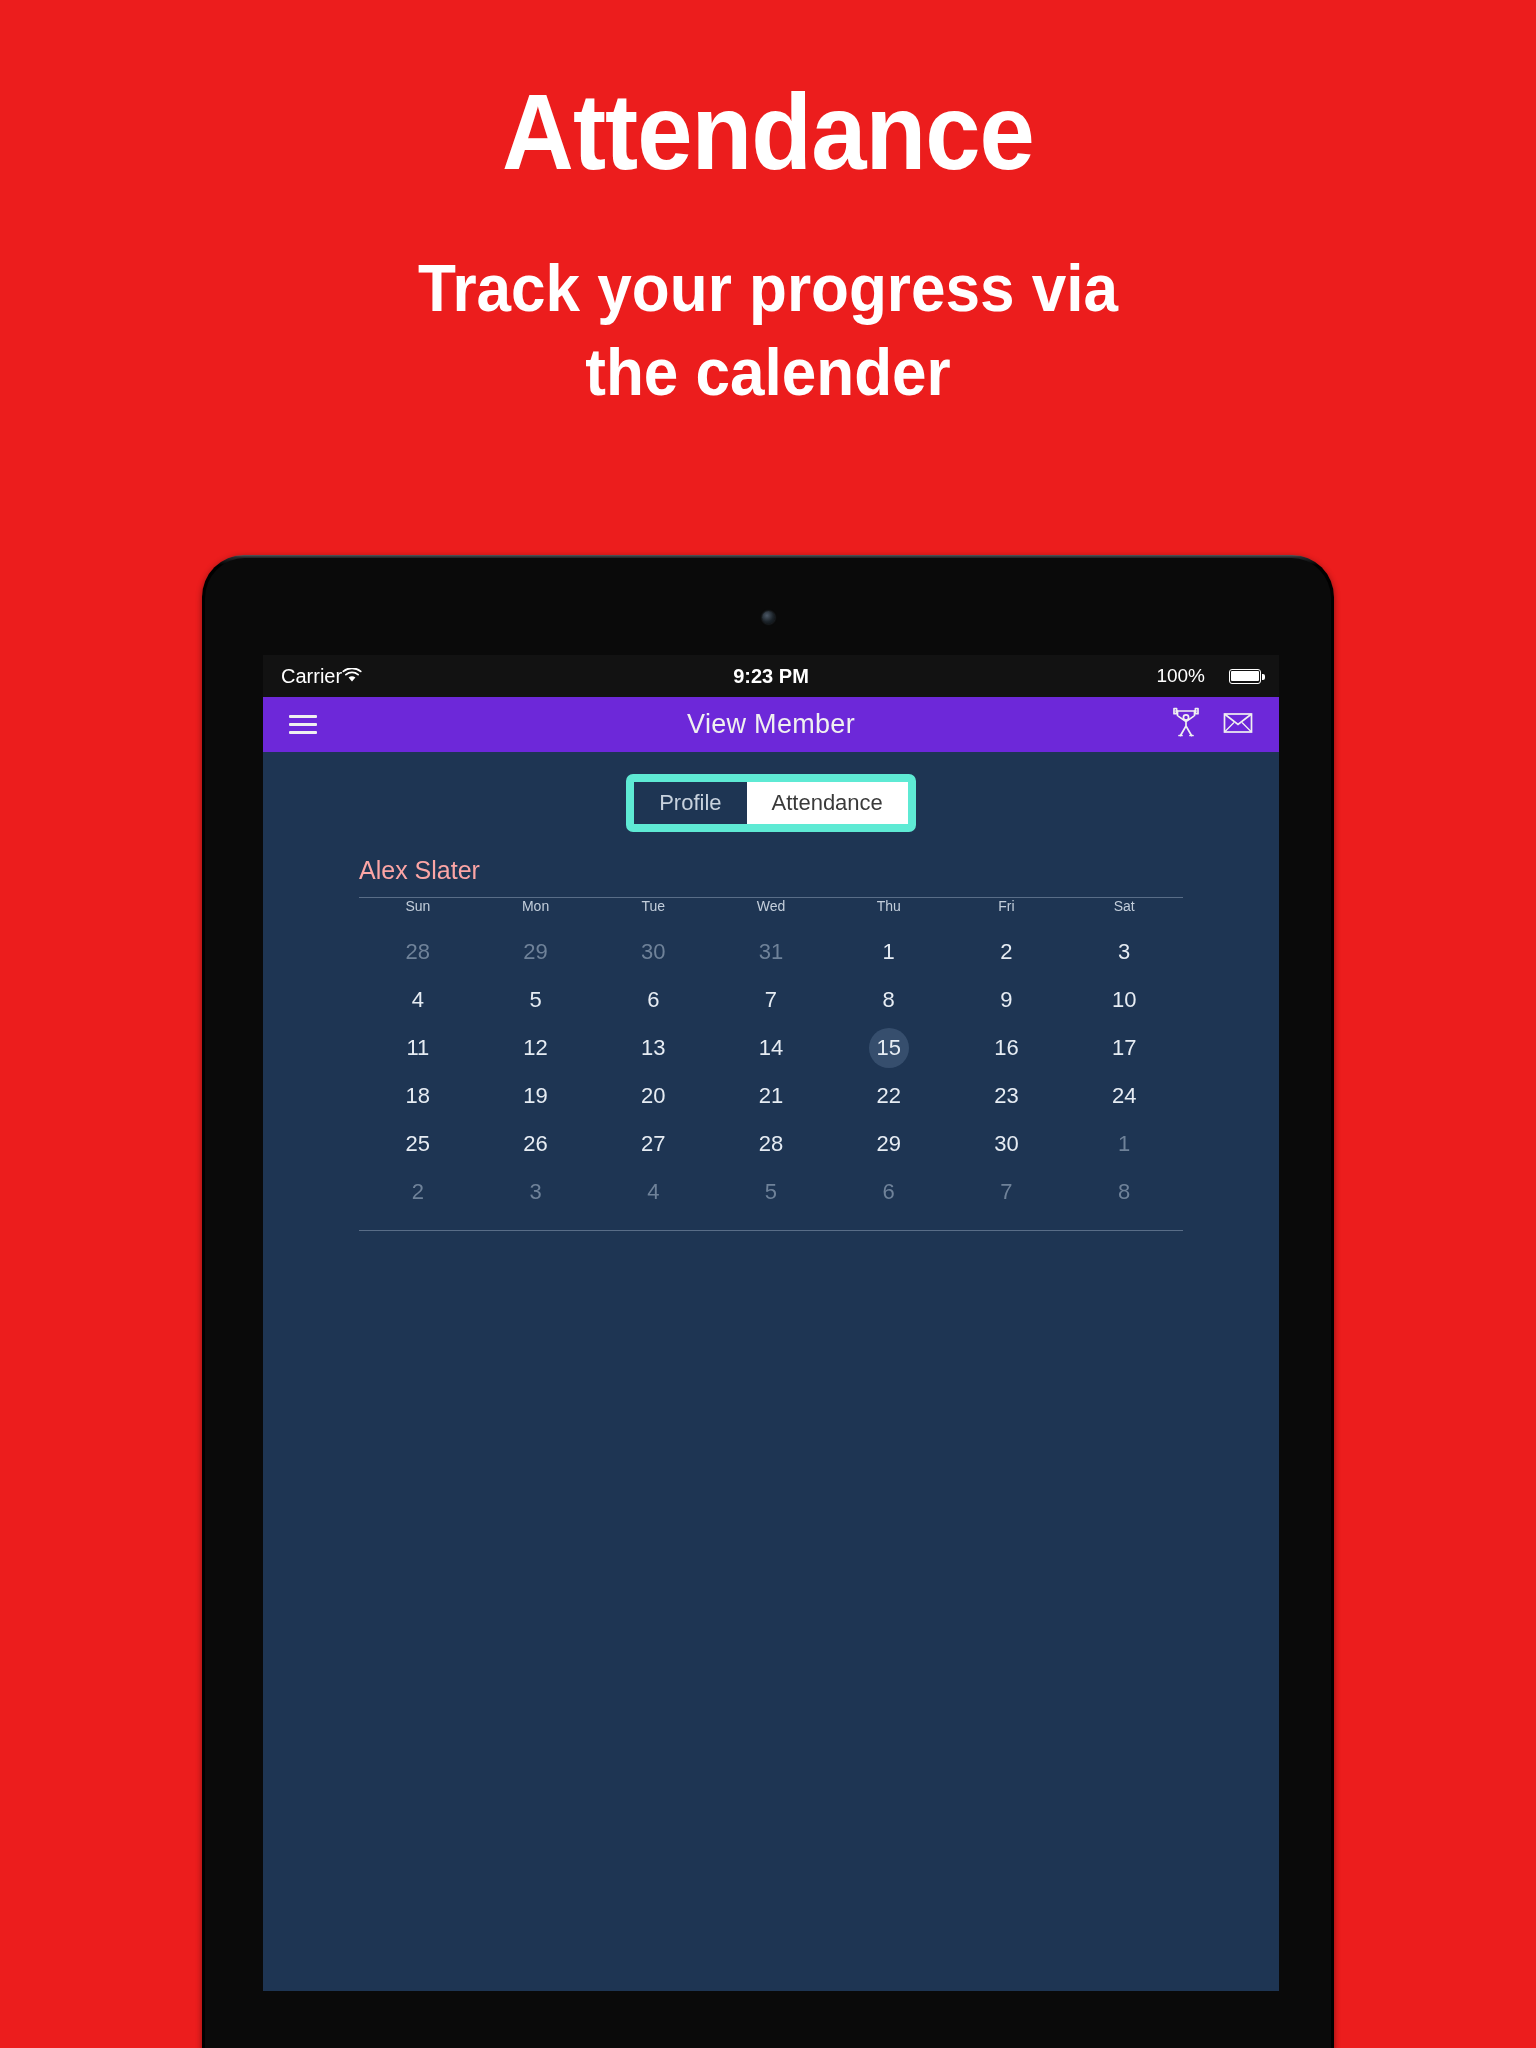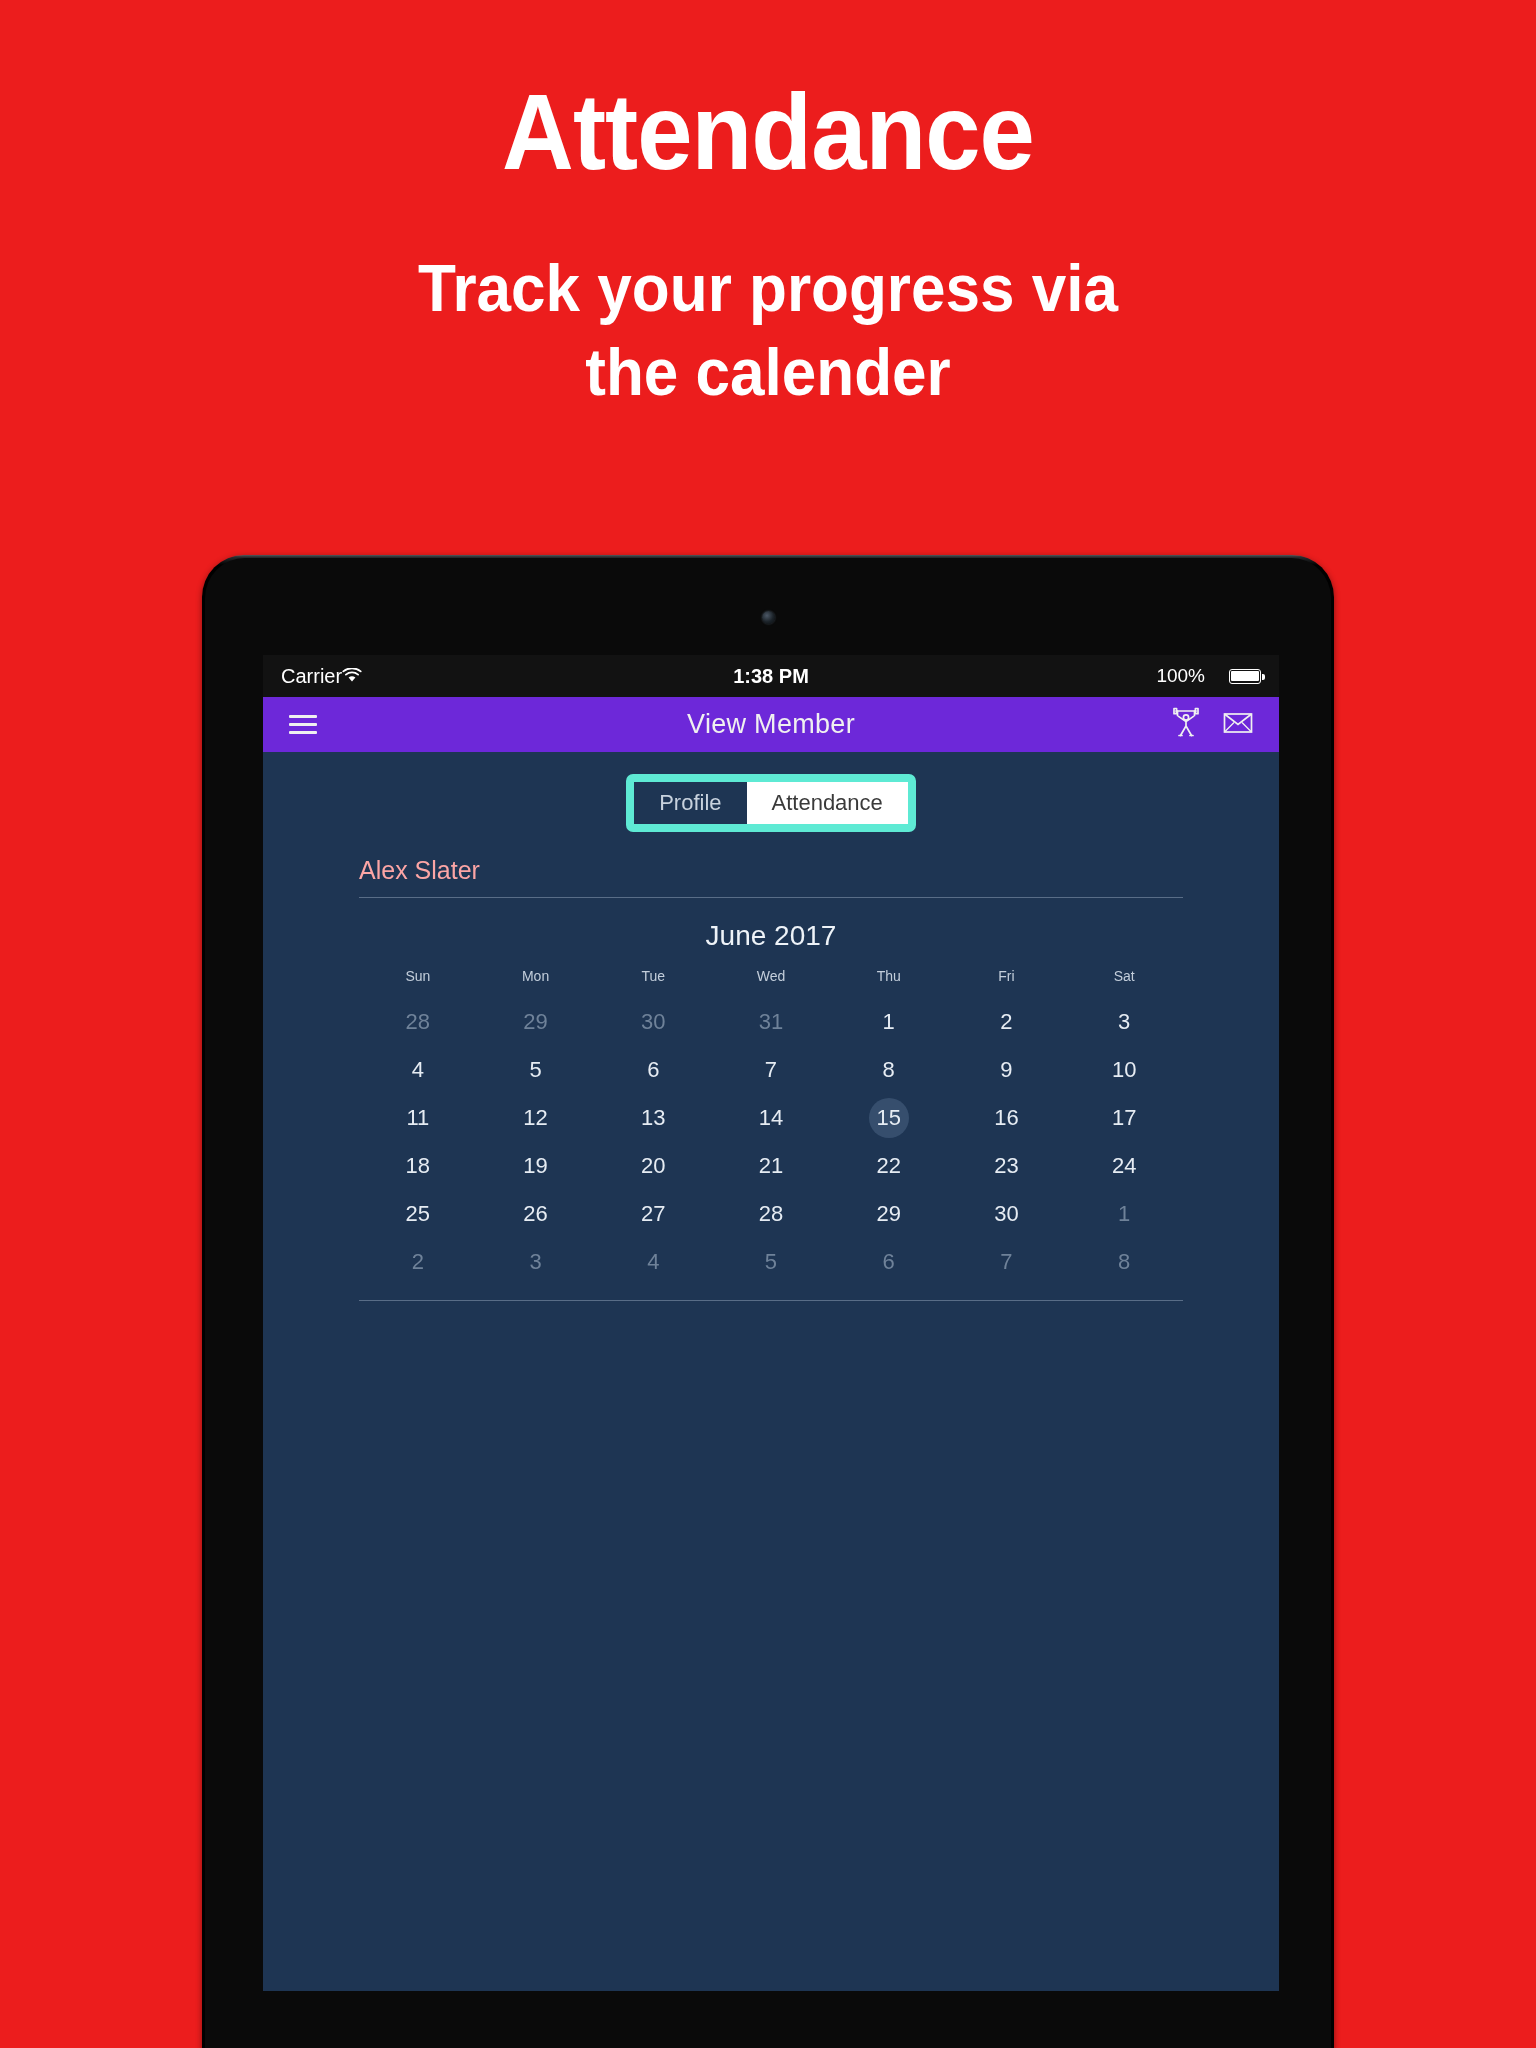--- a/index.html
+++ b/index.html
@@ -231,21 +231,21 @@
         <div class="sb-left">
           <span>Carrier</span>
           <span>
             <svg width="20" height="15" viewBox="0 0 20 15" aria-hidden="true">
               <path d="M10 13.6 L6.6 9.6 A5.4 5.4 0 0 1 13.4 9.6 Z" fill="#ffffff"></path>
               <path d="M3.9 6.6 A9.6 9.6 0 0 1 16.1 6.6" stroke="#ffffff" stroke-width="1.8" fill="none" stroke-linecap="round"></path>
               <path d="M1.3 3.4 A13.6 13.6 0 0 1 18.7 3.4" stroke="#ffffff" stroke-width="1.8" fill="none" stroke-linecap="round"></path>
             </svg>
           </span>
         </div>
-        <div class="sb-center">1:38 PM</div>
+        <div class="sb-center">9:23 PM</div>
         <div class="sb-right">
           <span>100%</span>
           <span class="battery">
               <i></i>
             </span>
         </div>
       </div>
 
       <div class="navbar">
         <div class="nav-left">
@@ -287,21 +287,20 @@
           <div class="seg on">Attendance</div>
         </div>
       </div>
 
       <div class="member-block">
         <div class="member-name">Alex Slater</div>
         <div class="rule"></div>
       </div>
 
       <div class="cal">
-        <div class="cal-month">June 2017</div>
         <div class="cal-grid" id="dow-row">
             <div class="cal-dow">Sun</div>
             <div class="cal-dow">Mon</div>
             <div class="cal-dow">Tue</div>
             <div class="cal-dow">Wed</div>
             <div class="cal-dow">Thu</div>
             <div class="cal-dow">Fri</div>
             <div class="cal-dow">Sat</div>
           </div>
         <div class="cal-grid" id="day-grid">

